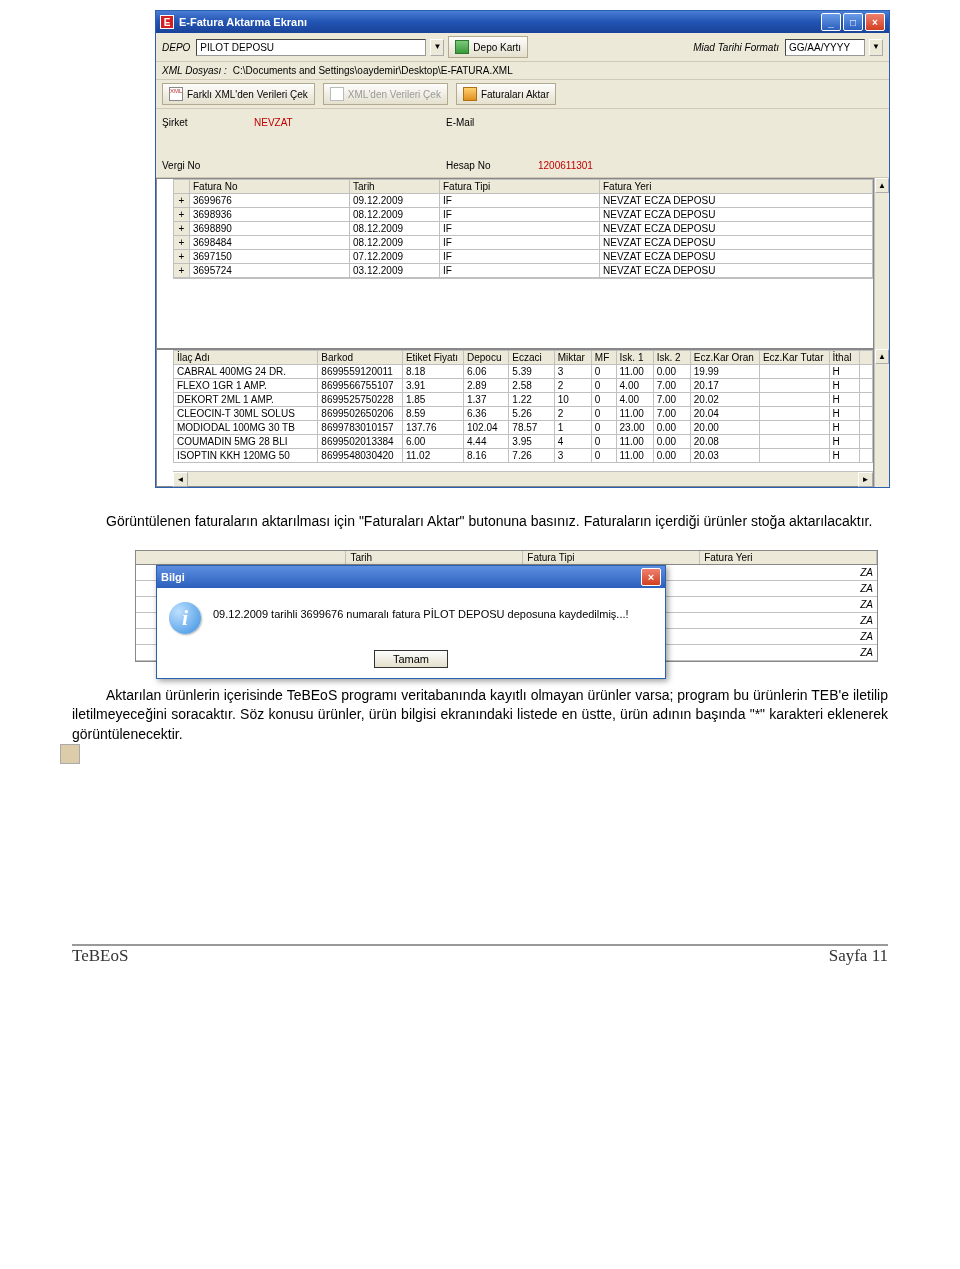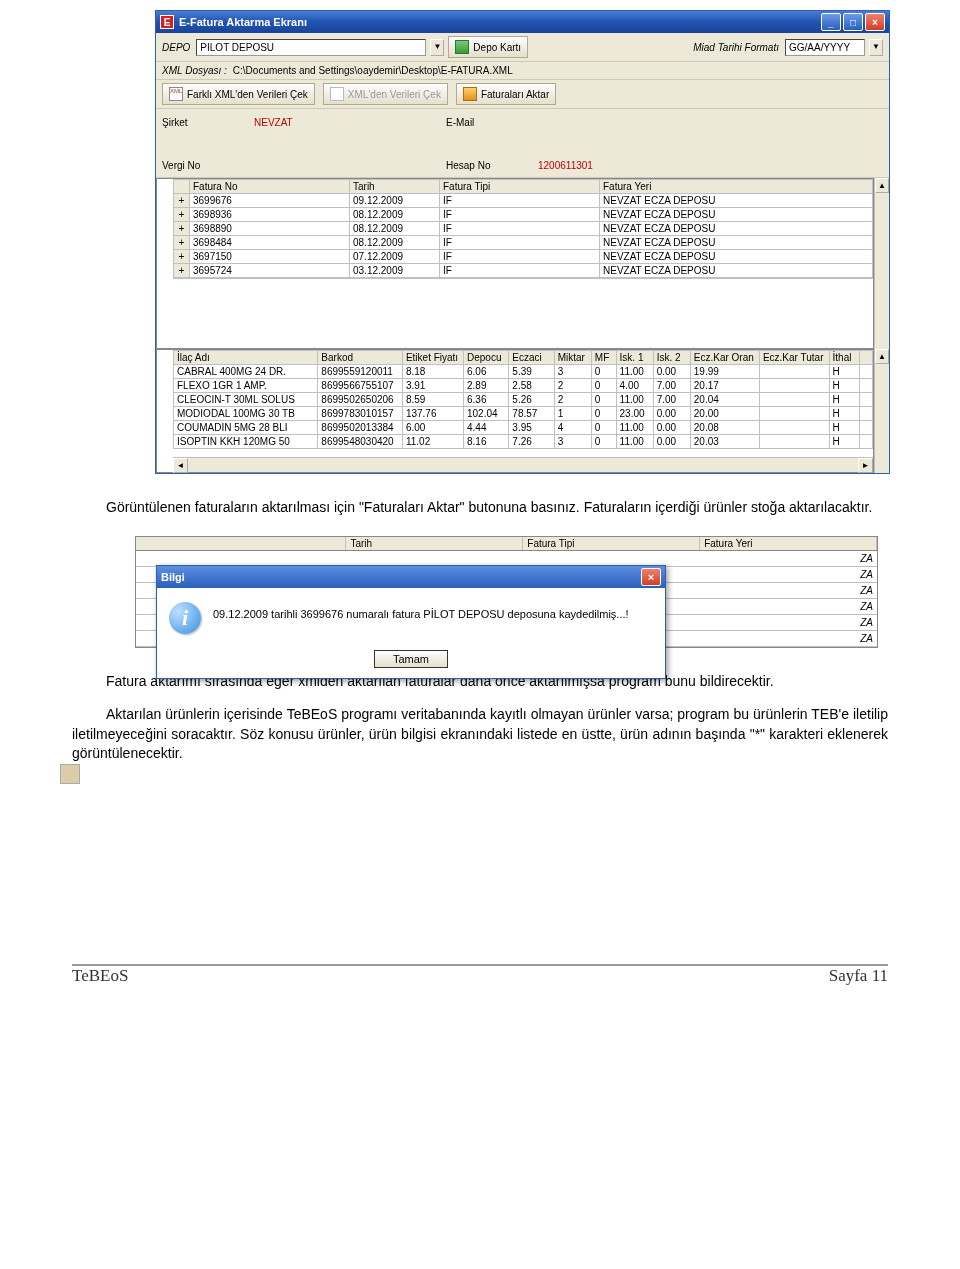--- a/index.html
+++ b/index.html
@@ -197,21 +197,21 @@
     border-bottom:1px solid #c0c0c0;
     display:flex;
     justify-content:flex-end;
     padding-right:4px;
     font-size:10px;
     align-items:center;
     font-style: italic;
   }
   .dialog {
     position:absolute;
-    left:20px; top:14px;
+    left:20px; top:0;
     width:510px;
     border:1px solid #2b5fb0;
     box-shadow:2px 2px 6px rgba(0,0,0,0.4);
     background:#fef9c3;
   }
   .dialog .dlg-title {
     height:22px;
     background: linear-gradient(to bottom,#5d8ee0,#2a5fbc);
     color:#fff;
     font-weight:bold;
@@ -469,20 +469,35 @@
                 <td>2</td>
                 <td>0</td>
                 <td>4.00</td>
                 <td>7.00</td>
                 <td>20.17</td>
                 <td></td>
                 <td>H</td>
                 <td></td>
               </tr>
               <tr>
+                <td>DEKORT 2ML 1 AMP.</td>
+                <td>8699525750228</td>
+                <td>1.85</td>
+                <td>1.37</td>
+                <td>1.22</td>
+                <td>10</td>
+                <td>0</td>
+                <td>4.00</td>
+                <td>7.00</td>
+                <td>20.02</td>
+                <td></td>
+                <td>H</td>
+                <td></td>
+              </tr>
+              <tr>
                 <td>CLEOCIN-T 30ML SOLUS</td>
                 <td>8699502650206</td>
                 <td>8.59</td>
                 <td>6.36</td>
                 <td>5.26</td>
                 <td>2</td>
                 <td>0</td>
                 <td>11.00</td>
                 <td>7.00</td>
                 <td>20.04</td>
@@ -580,21 +595,20 @@
         <div style="padding-top:6px;">09.12.2009 tarihli 3699676 numaralı fatura PİLOT DEPOSU deposuna kaydedilmiş...!</div>
       </div>
       <div class="dlg-btns">
         <button class="dlg-btn">Tamam</button>
       </div>
     </div>
   </div>
 </div>
 
 <div class="body-text">
-  <p>Fatura aktarımı sırasında eğer xmlden aktarılan faturalar daha önce aktarılmışsa program bunu bildirecektir.</p>
   <p>Aktarılan ürünlerin içerisinde TeBEoS programı veritabanında kayıtlı olmayan ürünler varsa; program bu ürünlerin TEB'e iletilip iletilmeyeceğini soracaktır. Söz konusu ürünler, ürün bilgisi ekranındaki listede en üstte, ürün adının başında "*" karakteri eklenerek görüntülenecektir.</p>
 </div>
 
 <div class="footer-tab"></div>
 <div class="footer-line"></div>
 <div class="footer-row">
   <span>TeBEoS</span>
   <span>Sayfa 11</span>
 </div>
 

